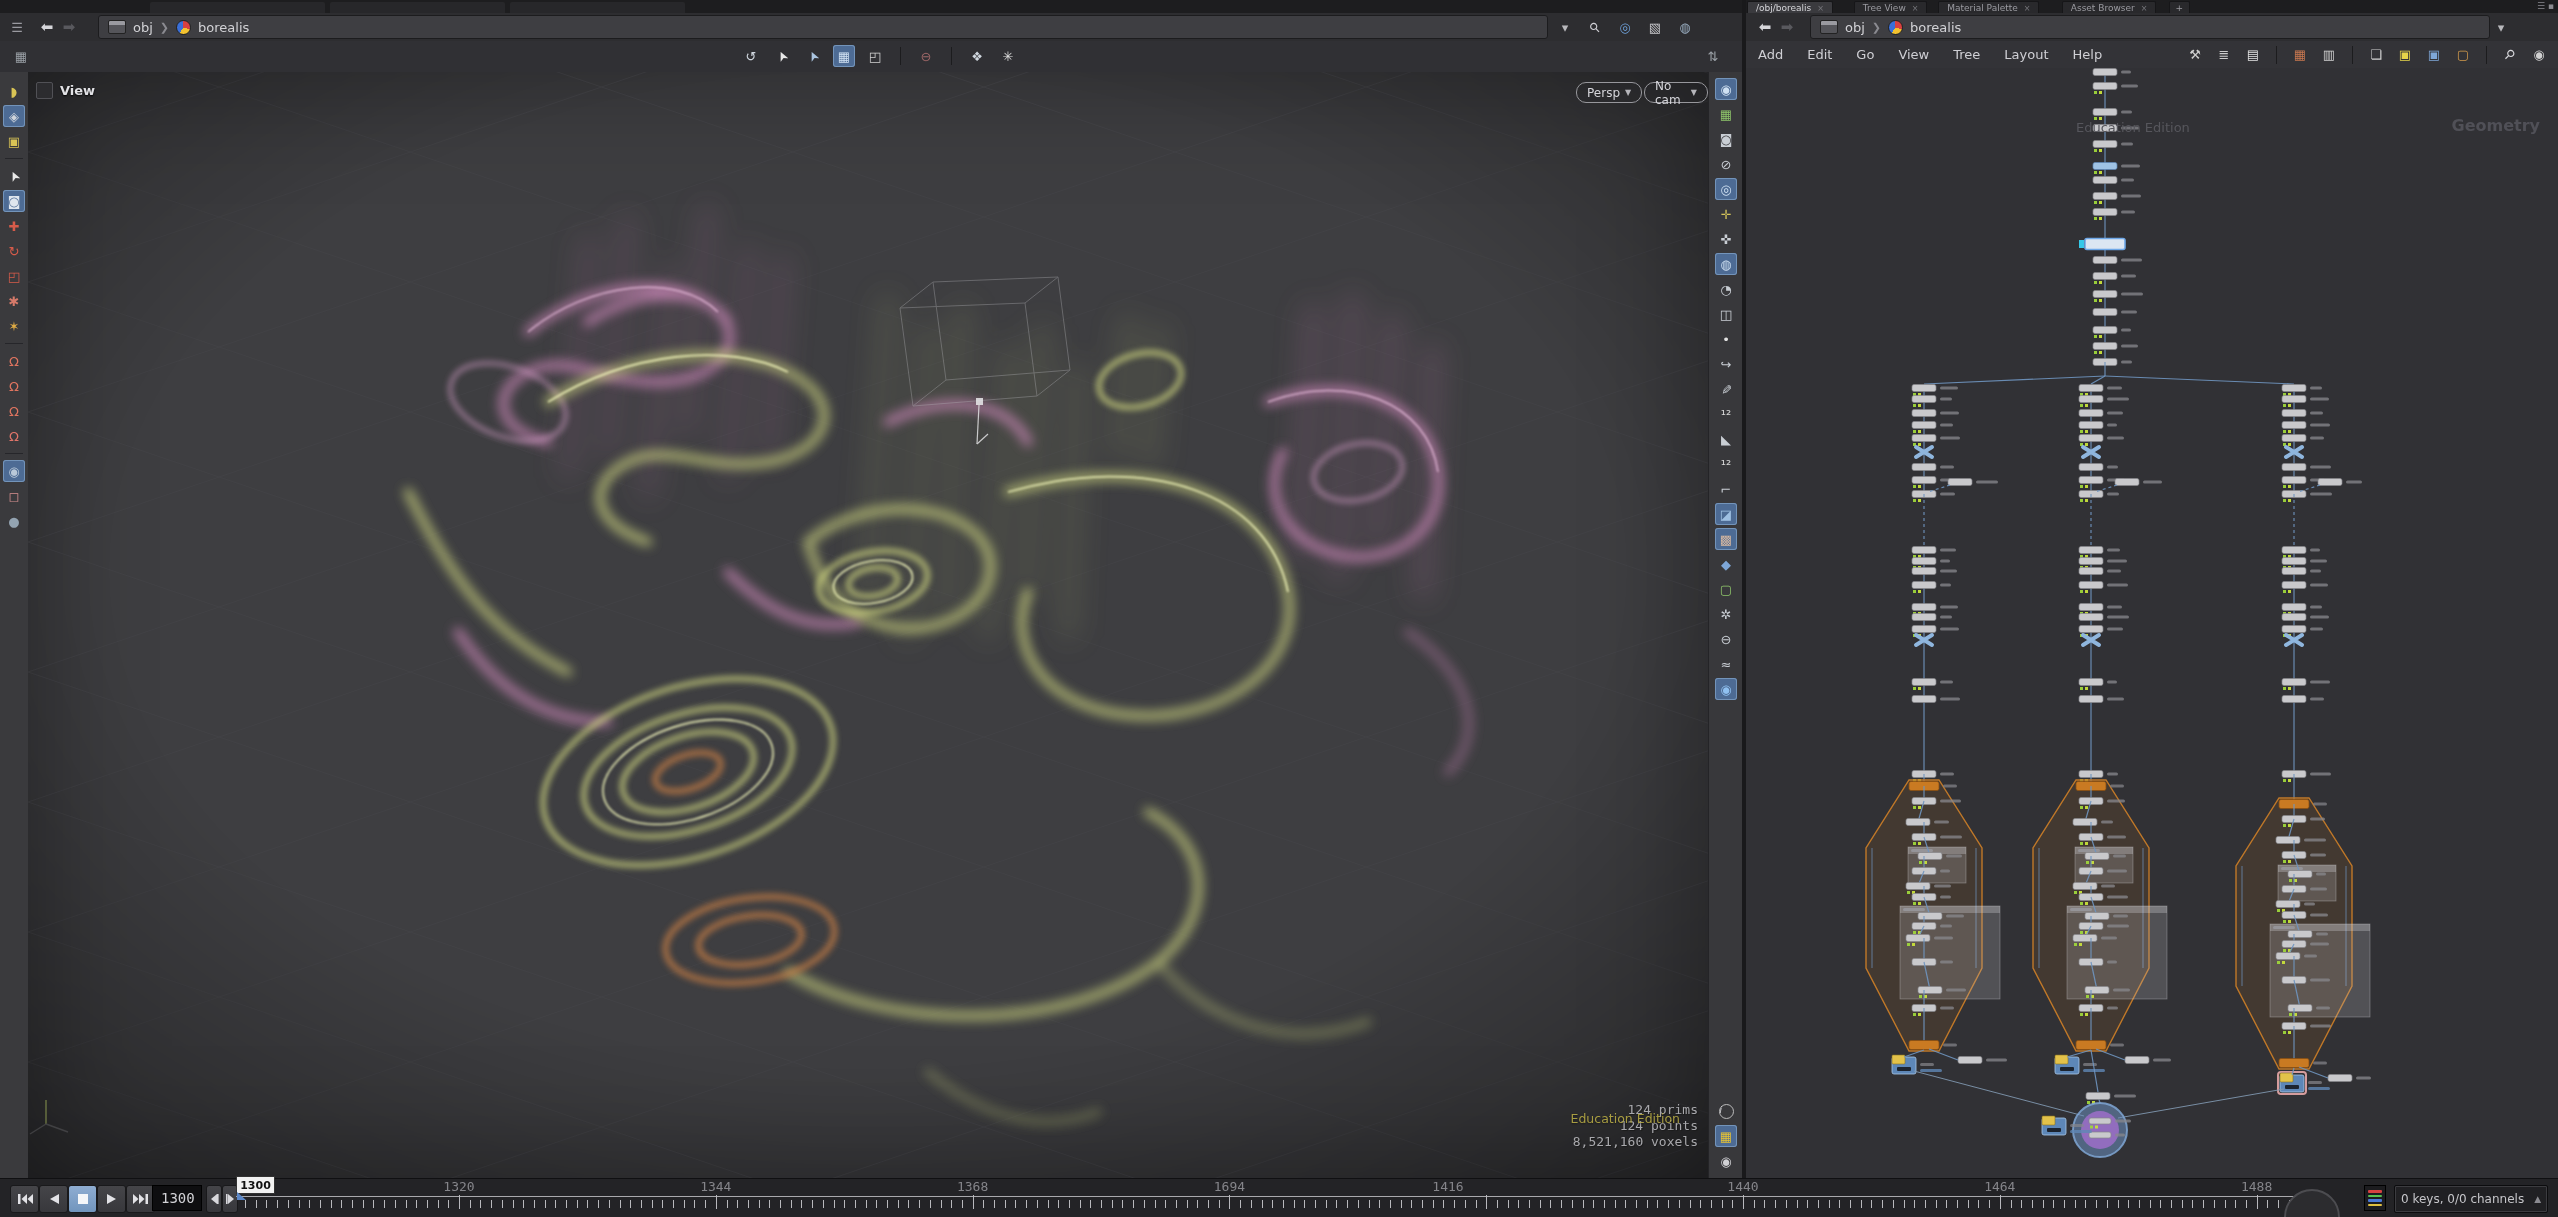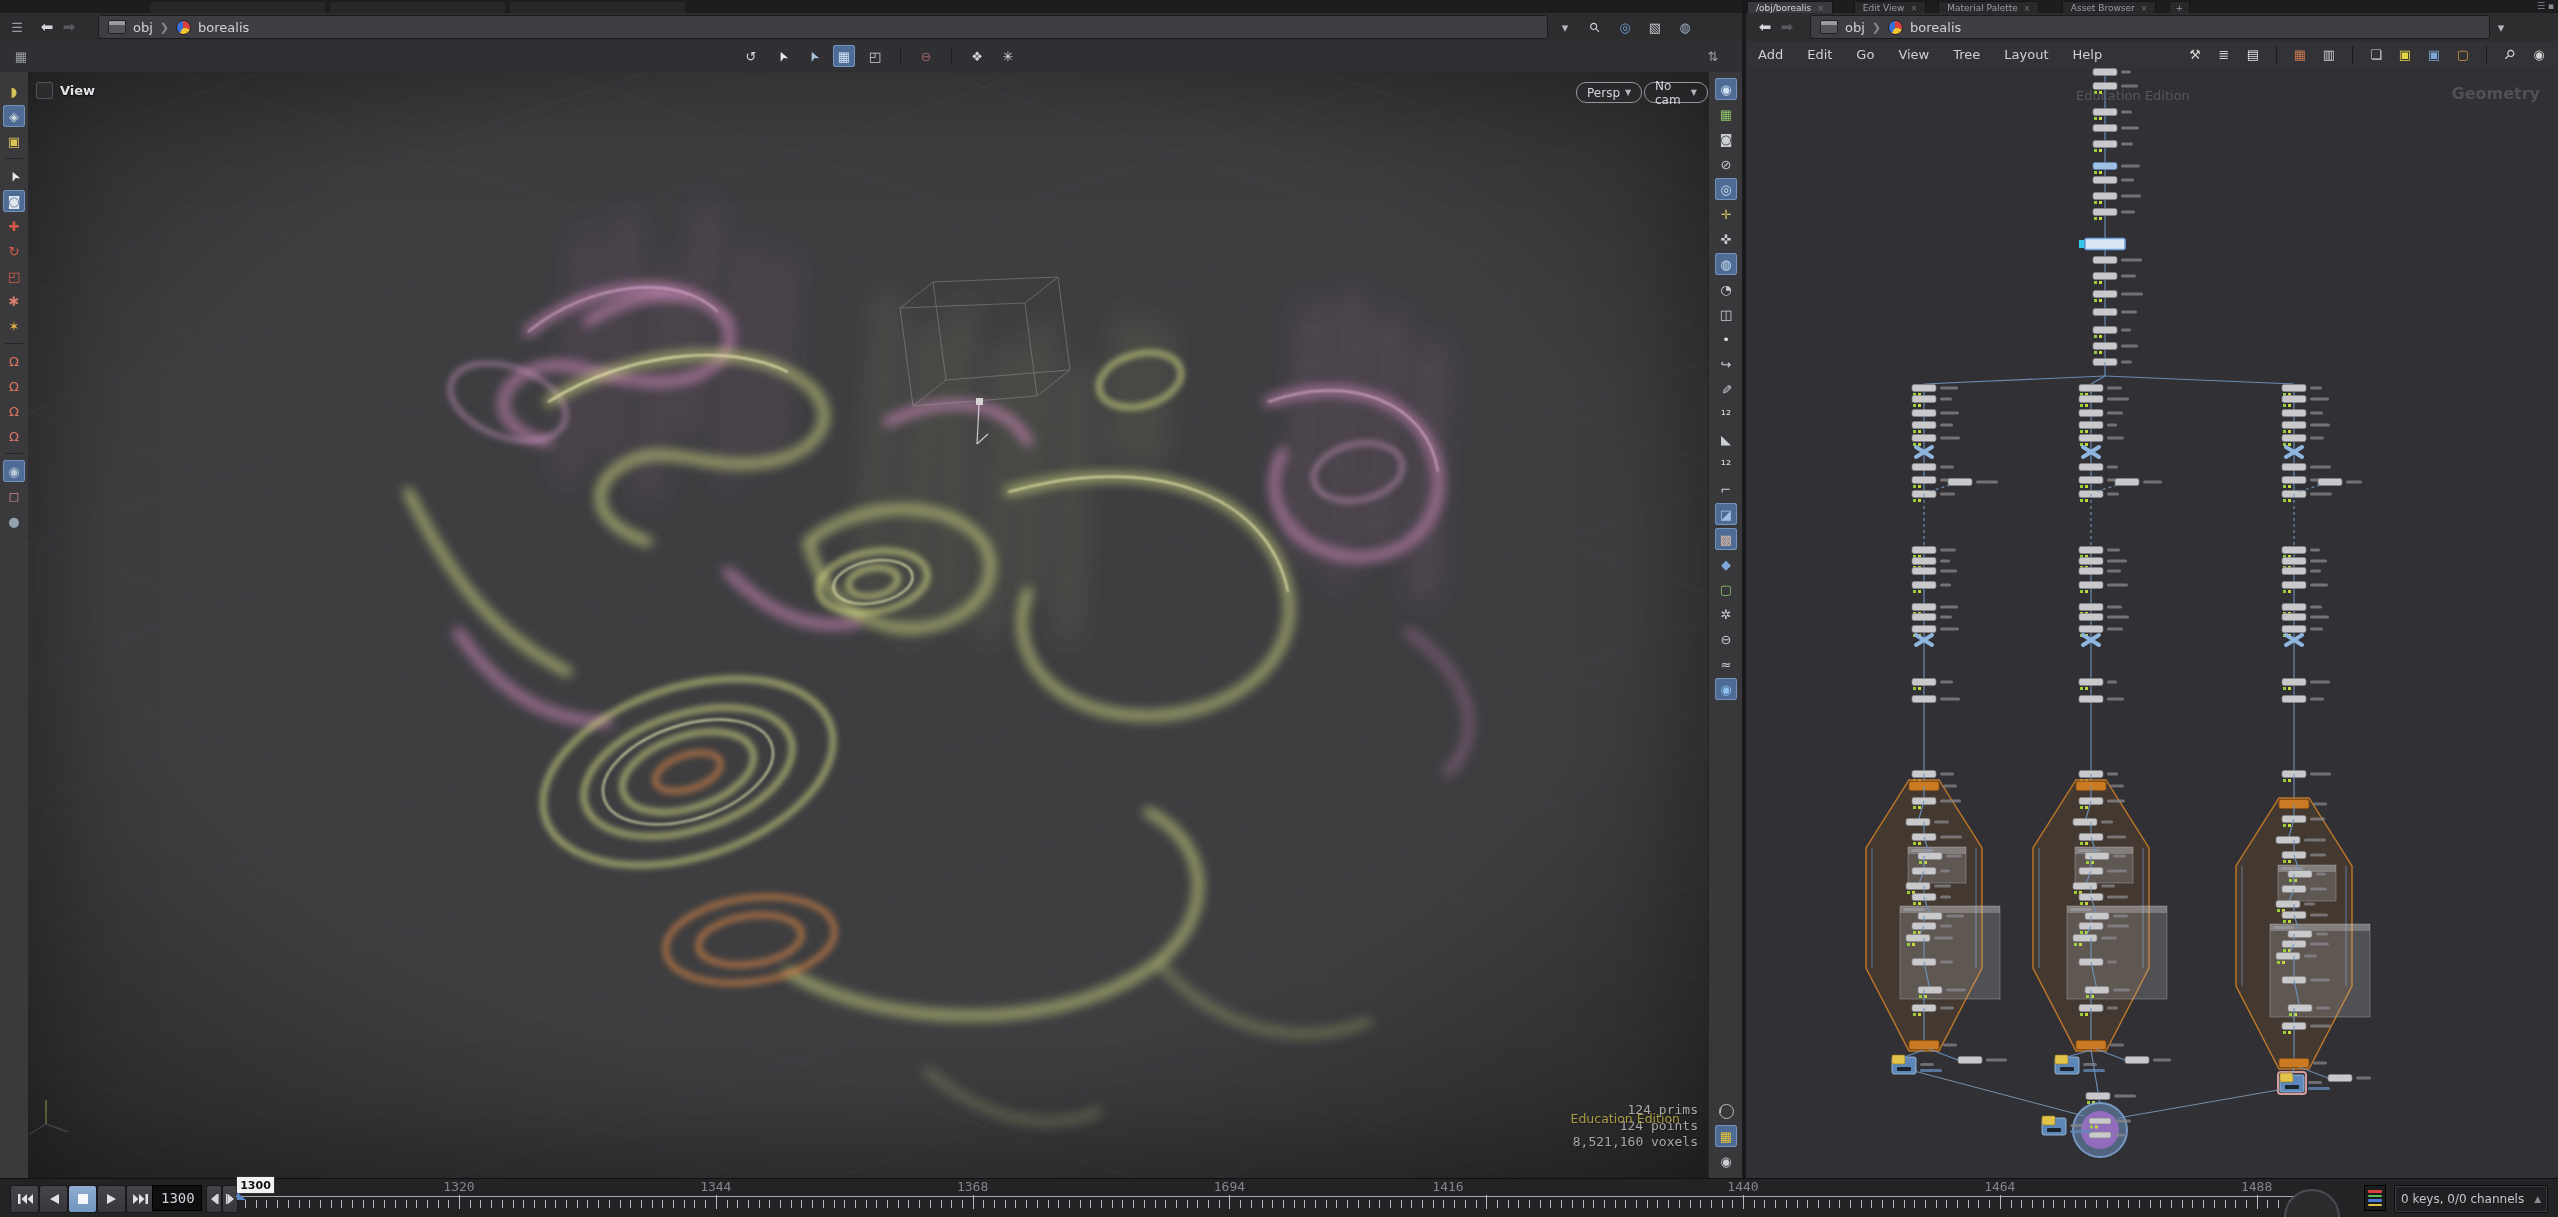--- a/index.html
+++ b/index.html
@@ -58,36 +58,36 @@
   .tick{position:absolute;width:1px;background:#b9b9bd;}
   .tick-label{position:absolute;top:0;font-family:"DejaVu Sans Mono",monospace;font-size:13px;color:#85858a;transform:translateX(-50%);}
   #ruler-line{position:absolute;top:25px;left:0;width:100%;height:1px;background:#a9a9ad;}
   #playhead-box{position:absolute;left:0;top:5px;width:37px;height:16px;background:#f2f2f2;color:#111;font-size:11px;font-weight:bold;display:flex;align-items:center;justify-content:center;border:1px solid #333;}
   #playhead-wedge{position:absolute;left:1px;top:21px;width:0;height:0;border-left:9px solid #5b87c8;border-top:8px solid transparent;}
   #keys-btn{position:absolute;right:10px;top:6px;width:152px;height:26px;background:#202023;border:1px solid #0c0c0e;box-shadow:inset 0 0 0 1px #3c3c40;border-radius:2px;display:flex;align-items:center;justify-content:center;gap:10px;font-size:12px;color:#c6c6ca;}
   #dial{position:absolute;right:218px;top:10px;width:52px;height:52px;border:2px solid #4c4c50;border-radius:50%;background:#2c2c2f;}
   #scope-icon{position:absolute;right:172px;top:6px;width:22px;height:26px;background:#1c1c1f;border:1px solid #000;display:flex;flex-direction:column;gap:2px;padding:4px 3px;box-sizing:border-box;}
   #scope-icon i{height:3px;border-radius:1px;}
   #splitter{left:1742px;top:0;width:4px;height:1178px;background:#19191b;}
-  .wm{pointer-events:none;}
+  .wm{pointer-events:none;margin-top:32px;}
 </style>
 </head>
 <body>
 
 <div class="abs" id="tabstrip">
   <div class="ghost-tab" style="left:150px;width:175px;"></div>
   <div class="ghost-tab" style="left:330px;width:175px;"></div>
   <div class="ghost-tab" style="left:510px;width:175px;"></div>
   <div id="rtabs">
       <div class="rtab active" style="left: 1747px;">
         <span>/obj/borealis</span>
         <span class="x">×</span>
       </div>
       <div class="rtab" style="left: 1853.8px;">
-        <span>Edit View</span>
+        <span>Tree View</span>
         <span class="x">×</span>
       </div>
       <div class="rtab" style="left: 1938.2px;">
         <span>Material Palette</span>
         <span class="x">×</span>
       </div>
       <div class="rtab" style="left: 2061.8px;">
         <span>Asset Browser</span>
         <span class="x">×</span>
       </div>

